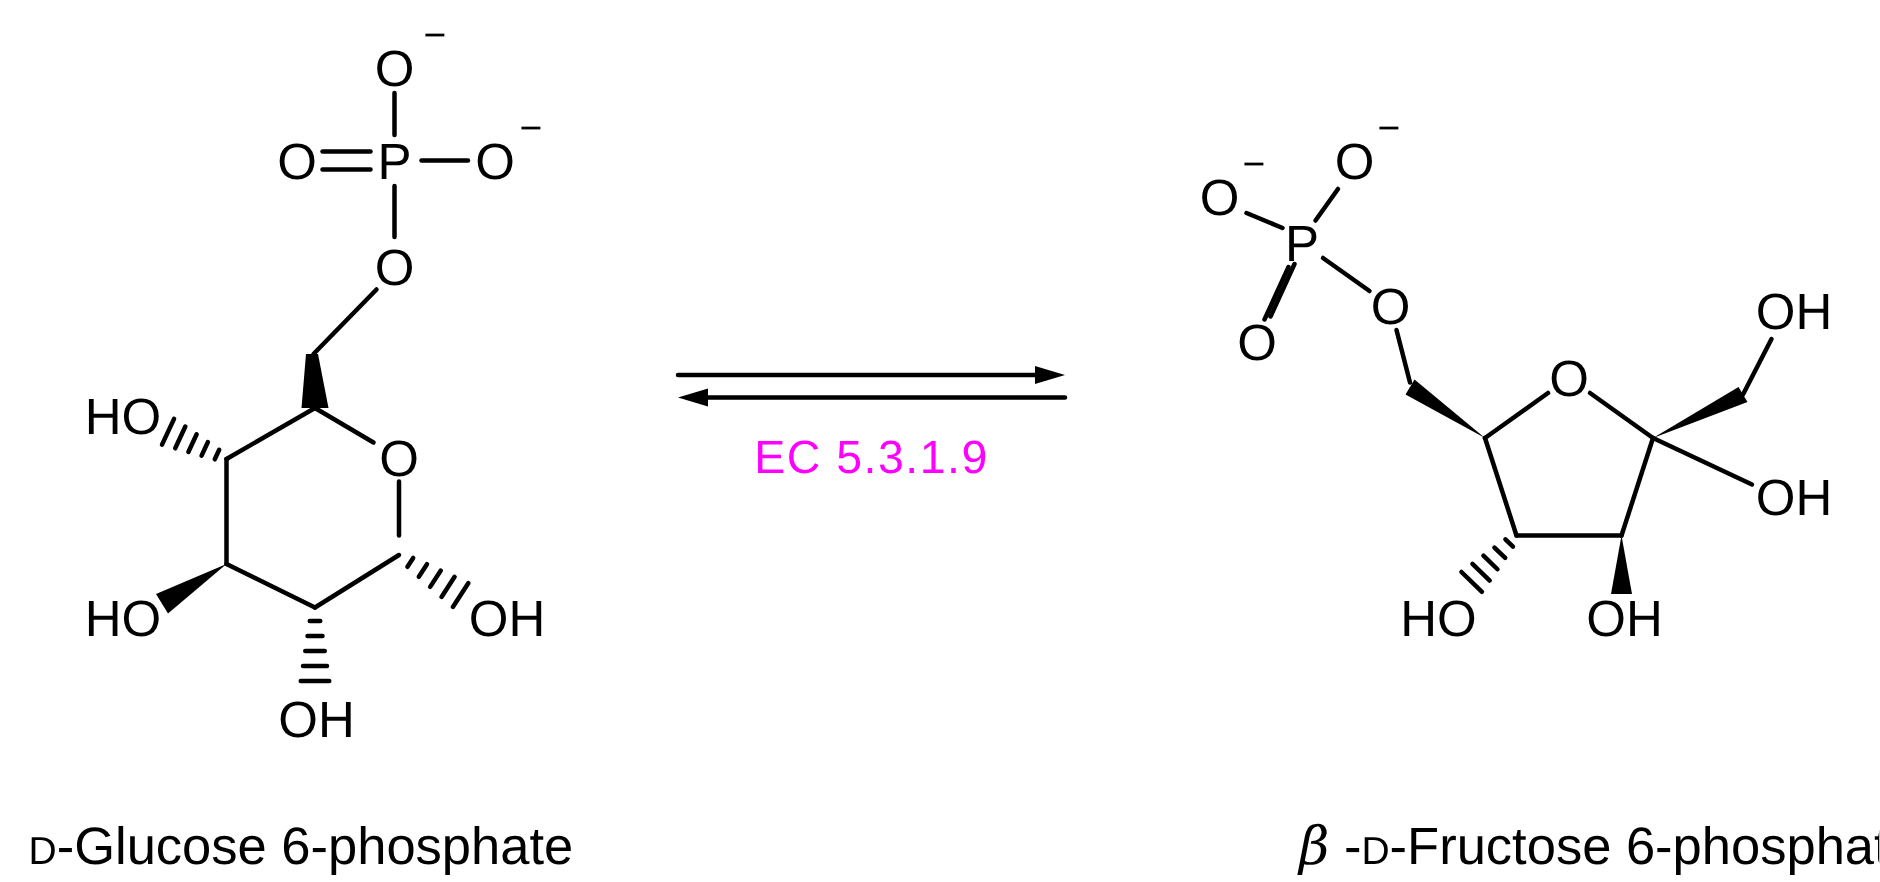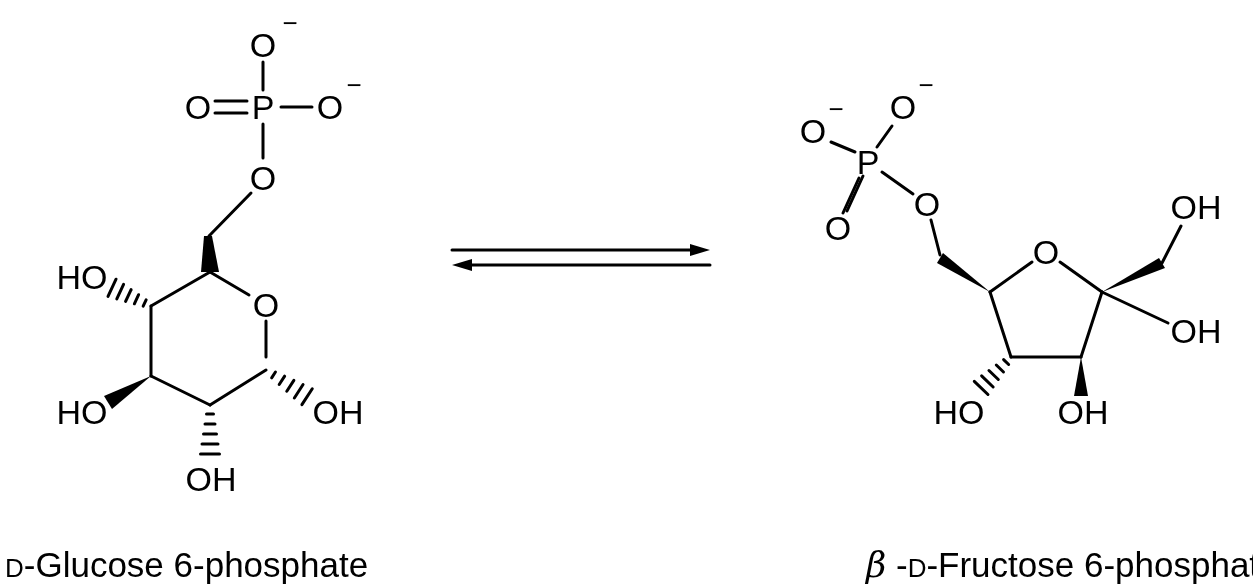--- a/index.html
+++ b/index.html
@@ -12,21 +12,21 @@
   svg line, svg polyline { stroke:#000000; stroke-width:3; stroke-linecap:round; fill:none; }
   svg polygon.wedge { fill:#000000; stroke:none; }
   .arrows-svg { position:absolute; left:450px; top:238px; }
   .arrows-svg line { stroke:#000000; stroke-width:3; }
   .arrows-svg polygon { fill:#000000; }
   .ec-label { position:absolute; left:450px; top:287px; width:262px; text-align:center;
               font-size:31px; letter-spacing:1px; color:#ff00ff; }
   .compound-name { position:absolute; top:545px; font-size:35px; color:#000; white-space:nowrap; }
   .compound-name .sc { font-size:26px; }
   .compound-name .beta { font-style:italic; font-family:"DejaVu Serif", serif; }
-  .name-left { left:5px; }
+  .name-left { left:19px; }
   .name-right { left:866px; }
 </style>
 </head>
 <body>
 
 <div class="canvas">
 
   <svg class="struct-svg" style="left:0;top:0" width="440" height="530" viewBox="0 0 440 530">
 
     <g>
@@ -89,20 +89,21 @@
   <svg class="arrows-svg" width="262" height="44" viewBox="0 0 262 44">
     <g>
       <line x1="2" y1="12" x2="240" y2="12"></line>
       <polygon points="240,6 260,12 240,18"></polygon>
     </g>
     <g>
       <line x1="22" y1="27" x2="260" y2="27"></line>
       <polygon points="22,21 2,27 22,33"></polygon>
     </g>
   </svg>
+  <div class="ec-label">EC 5.3.1.9</div>
 
   <svg class="struct-svg" style="left:780px;top:60px" width="473" height="380" viewBox="780 60 473 380">
 
     <g>
 
       <line x1="855" y1="152" x2="831" y2="142"></line>
       <line x1="877" y1="147" x2="892" y2="126"></line>
       <line x1="863" y1="176" x2="847" y2="211"></line>
       <line x1="859" y1="178" x2="843" y2="213"></line>
       <line x1="882" y1="172" x2="913" y2="194"></line>

